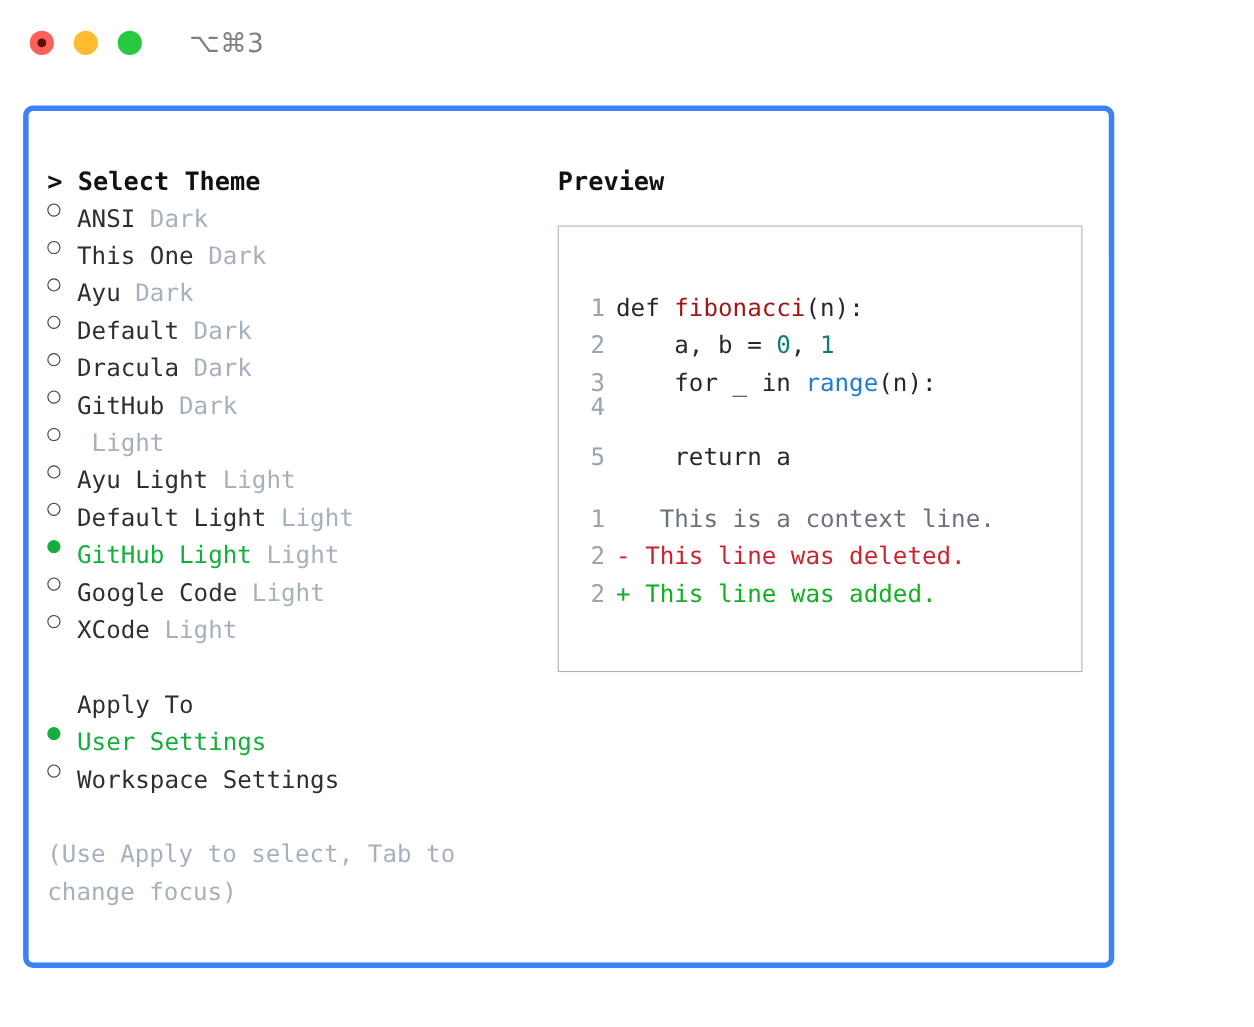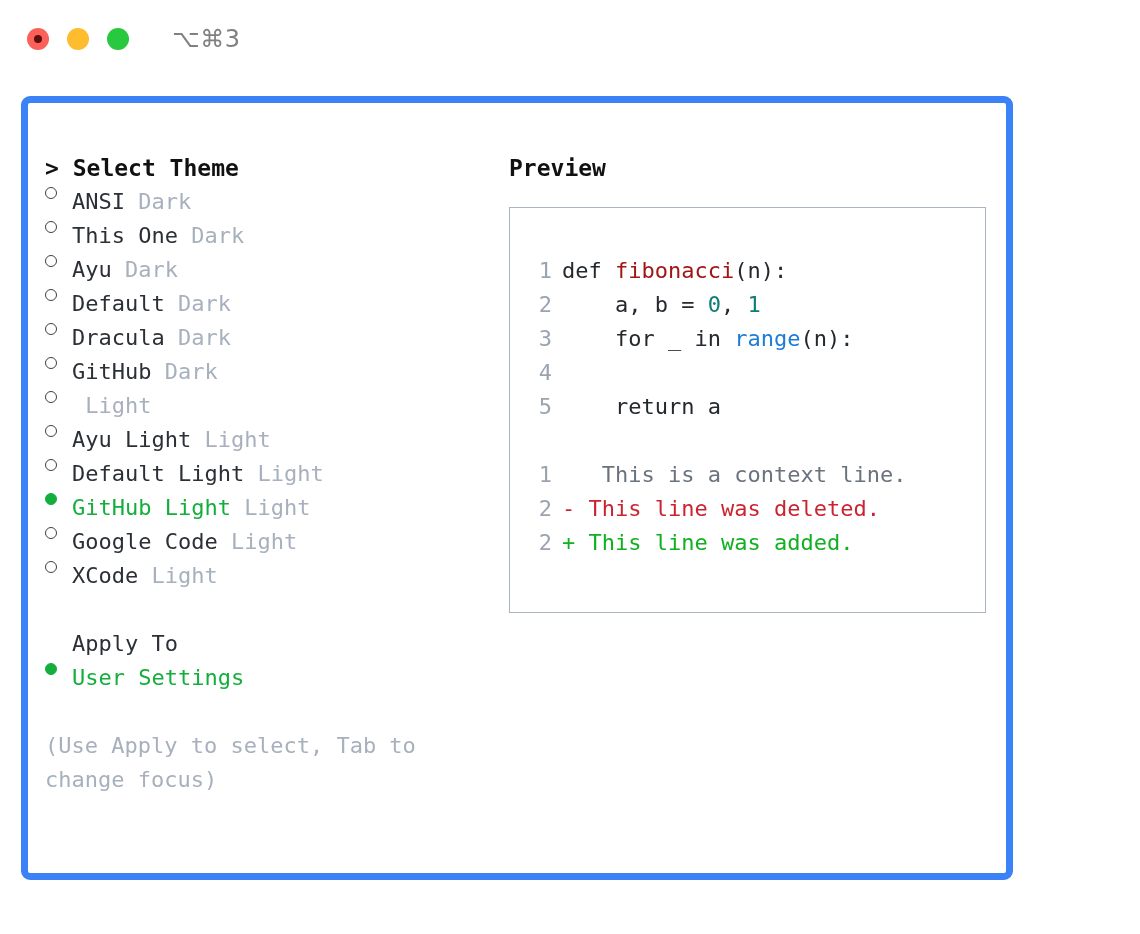--- a/index.html
+++ b/index.html
@@ -65,21 +65,21 @@
     font-family: "DejaVu Sans", "Liberation Sans", sans-serif;
   }
 
   
   .panel {
     position: absolute;
     left: 21px;
     top: 96px;
     width: 992px;
     height: 784px;
-    border: 7px solid #3b82f6;
+    border: 5px solid #3b82f6;
     border-radius: 9px;
     box-sizing: border-box;
   }
 
   .panel-inner {
     display: flex;
     padding: 48px 0 0 0;
     box-sizing: border-box;
     height: 100%;
   }
@@ -183,21 +183,21 @@
     height: 34px;
     white-space: pre;
   }
   .lineno {
     width: 30px;
     flex: 0 0 30px;
     text-align: right;
     color: #9aa4b0;
     margin-right: 10px;
   }
-  .code-text { color: #24292e; }
+  .code-text { color: #24292e; margin-top: 12px; }
 
   .tok-fn   { color: #a31515; }
   .tok-num  { color: #0d7d76; }
   .tok-call { color: #1c7cd6; }
   .tok-plain{ color: #24292e; }
 
   .diff-ctx { color: #6a737d; }
   .diff-del { color: #cb2431; }
   .diff-add { color: #10b021; }
 
@@ -315,20 +315,24 @@
 
         <div class="spacer-line"></div>
 
         <div class="section-label">Apply To</div>
 
         <div class="opt-list">
           <div class="opt selected">
             <span class="marker"><span class="circle"></span></span>
             <span class="opt-label">User Settings</span>
           </div>
+          <div class="opt">
+            <span class="marker"><span class="circle"></span></span>
+            <span class="opt-label">Workspace Settings</span>
+          </div>
         </div>
 
         <div class="spacer-line"></div>
 
         <div class="hint">(Use Apply to select, Tab to change focus)</div>
 
       </div>
 
       <div class="right-col">
         <div class="preview-title">Preview</div>

